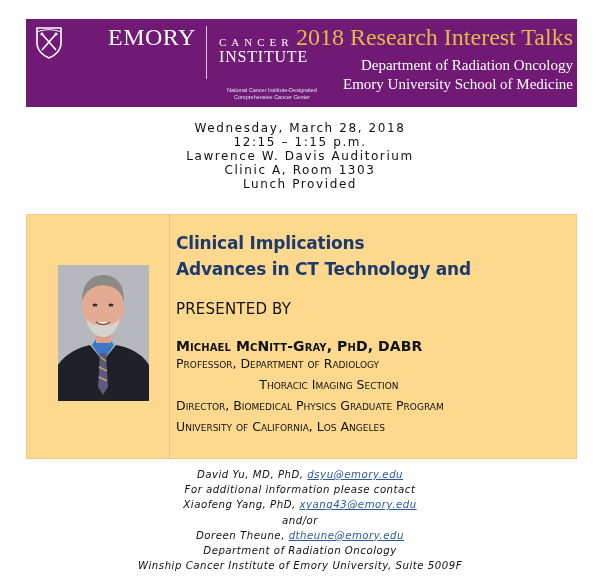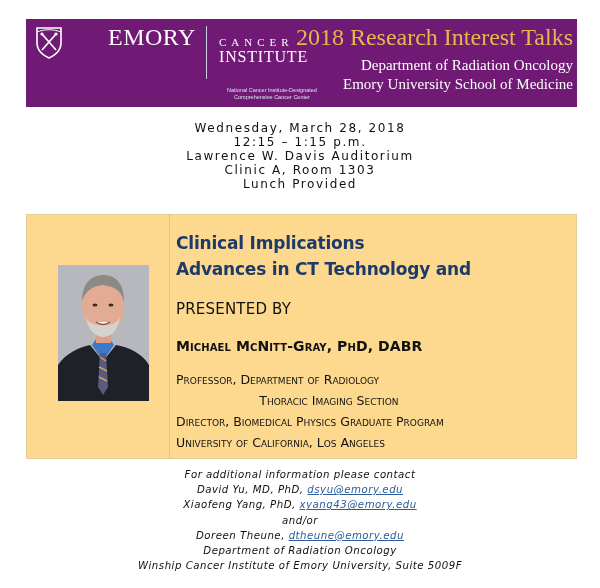--- a/index.html
+++ b/index.html
@@ -19,21 +19,21 @@
 
   .event { position:absolute; left:0; top:121px; width:600px; text-align:center; font-family:"DejaVu Sans", sans-serif; font-size:12px; line-height:14px; letter-spacing:1.6px; color:#111; }
   .event div { white-space:nowrap; }
 
   .box { position:absolute; left:26px; top:214px; width:551px; height:245px; background:#fdd98f; border:1px dotted #d8c08a; box-sizing:border-box; }
   .divider { position:absolute; left:142px; top:0; width:0; height:100%; border-left:1px dotted #cdb37b; }
   .photo { position:absolute; left:31px; top:50px; width:91px; height:136px; background:#b9bac0; overflow:hidden; }
   .title { position:absolute; left:149px; top:15px; font-family:"DejaVu Sans", sans-serif; font-weight:bold; font-size:17px; line-height:26px; color:#1d3a6b; letter-spacing:-0.2px; }
   .presented { position:absolute; left:149px; top:85px; font-family:"DejaVu Sans", sans-serif; font-size:15px; color:#111; letter-spacing:0.2px; }
   .speaker { position:absolute; left:149px; top:111px; font-family:"DejaVu Sans", sans-serif; font-weight:bold; font-size:14px; color:#111; font-variant:small-caps; letter-spacing:0.1px;margin-top:12px; }
-  .roles { position:absolute; left:149px; top:138px; font-family:"DejaVu Sans", sans-serif; font-size:12.5px; line-height:21px; color:#111; font-variant:small-caps; white-space:nowrap;margin-top:16px; }
+  .roles { position:absolute; left:149px; top:138px; font-family:"DejaVu Sans", sans-serif; font-size:12.5px; line-height:21px; color:#111; font-variant:small-caps; white-space:nowrap; }
   .roles .indent { padding-left:38px;text-align:center; }
 
   .contact { position:absolute; left:0; top:467px; width:600px; text-align:center; font-family:"DejaVu Sans", sans-serif; font-style:italic; font-size:10.2px; line-height:15.2px; letter-spacing:0.5px; color:#111; }
   .contact div { white-space:nowrap; }
   .contact a { color:#2a5b9a; text-decoration:underline; }
 </style>
 </head>
 <body>
 
 <div class="banner">
@@ -94,24 +94,24 @@
   <div class="speaker">Michael McNitt-Gray, PhD, DABR</div>
   <div class="roles">
     <div>Professor, Department of Radiology</div>
     <div class="indent">Thoracic Imaging Section</div>
     <div>Director, Biomedical Physics Graduate Program</div>
     <div>University of California, Los Angeles</div>
   </div>
 </div>
 
 <div class="contact">
-  <div>For additional information please contact</div>
   <div>
     <span>David Yu, MD, PhD, </span><a>dsyu@emory.edu</a>
   </div>
+  <div>For additional information please contact</div>
   <div>
     <span>Xiaofeng Yang, PhD, </span><a>xyang43@emory.edu</a>
   </div>
   <div>and/or</div>
   <div>
     <span>Doreen Theune, </span><a>dtheune@emory.edu</a>
   </div>
   <div>Department of Radiation Oncology</div>
   <div>Winship Cancer Institute of Emory University, Suite 5009F</div>
 </div>

